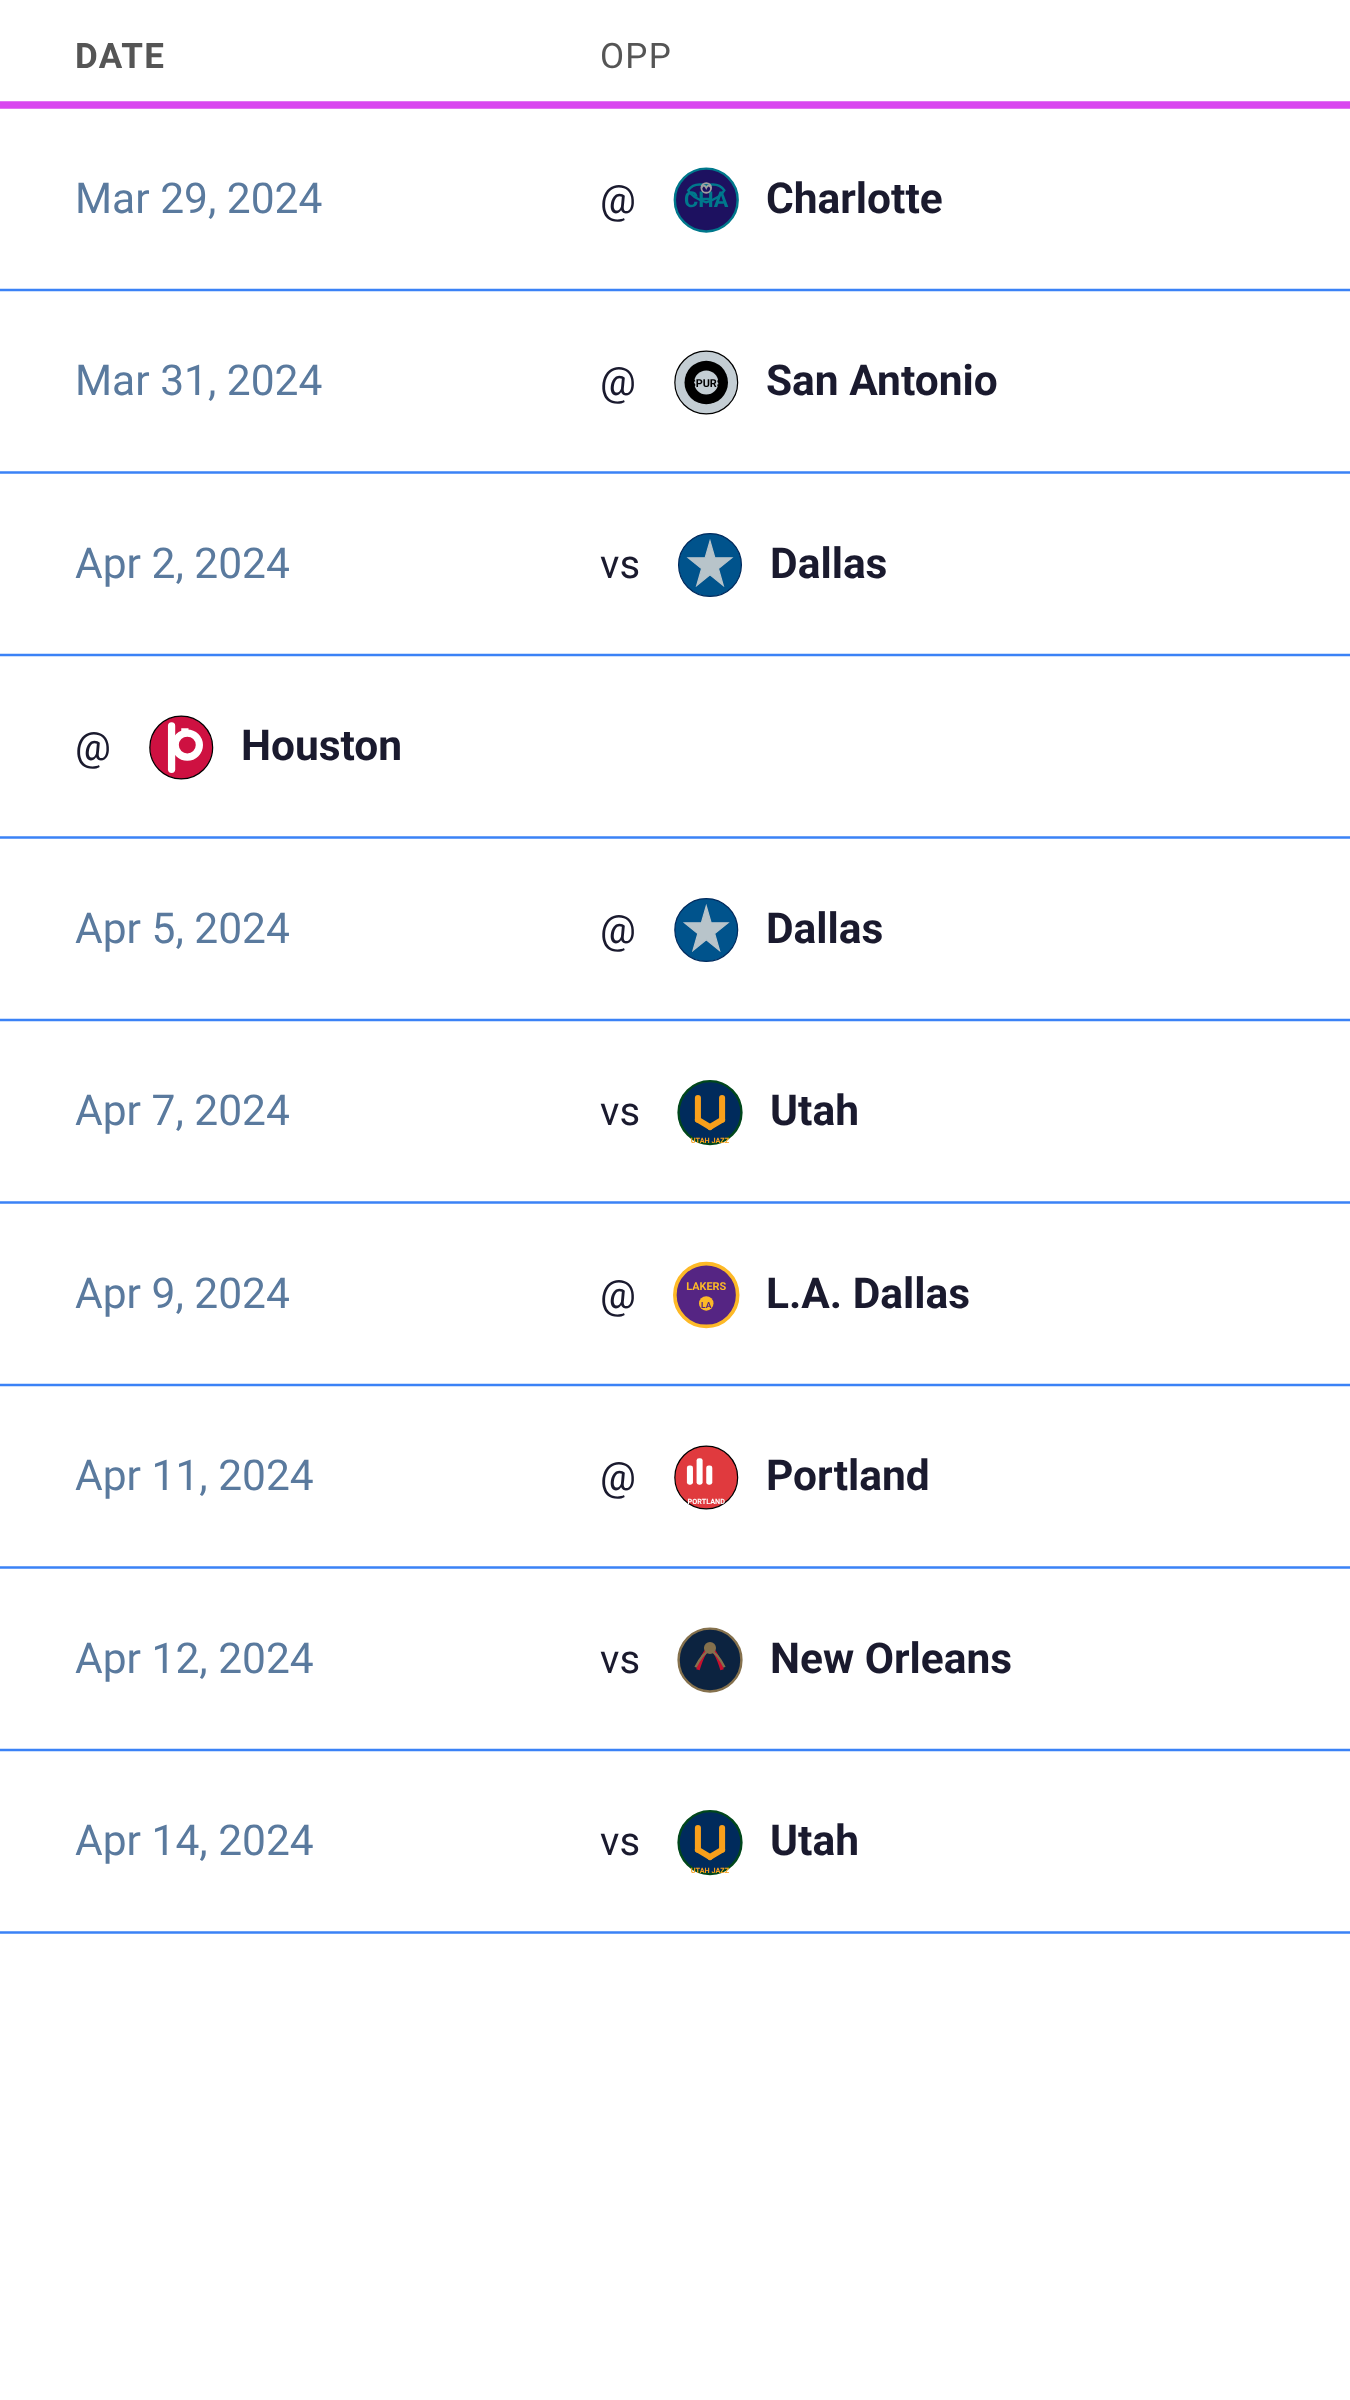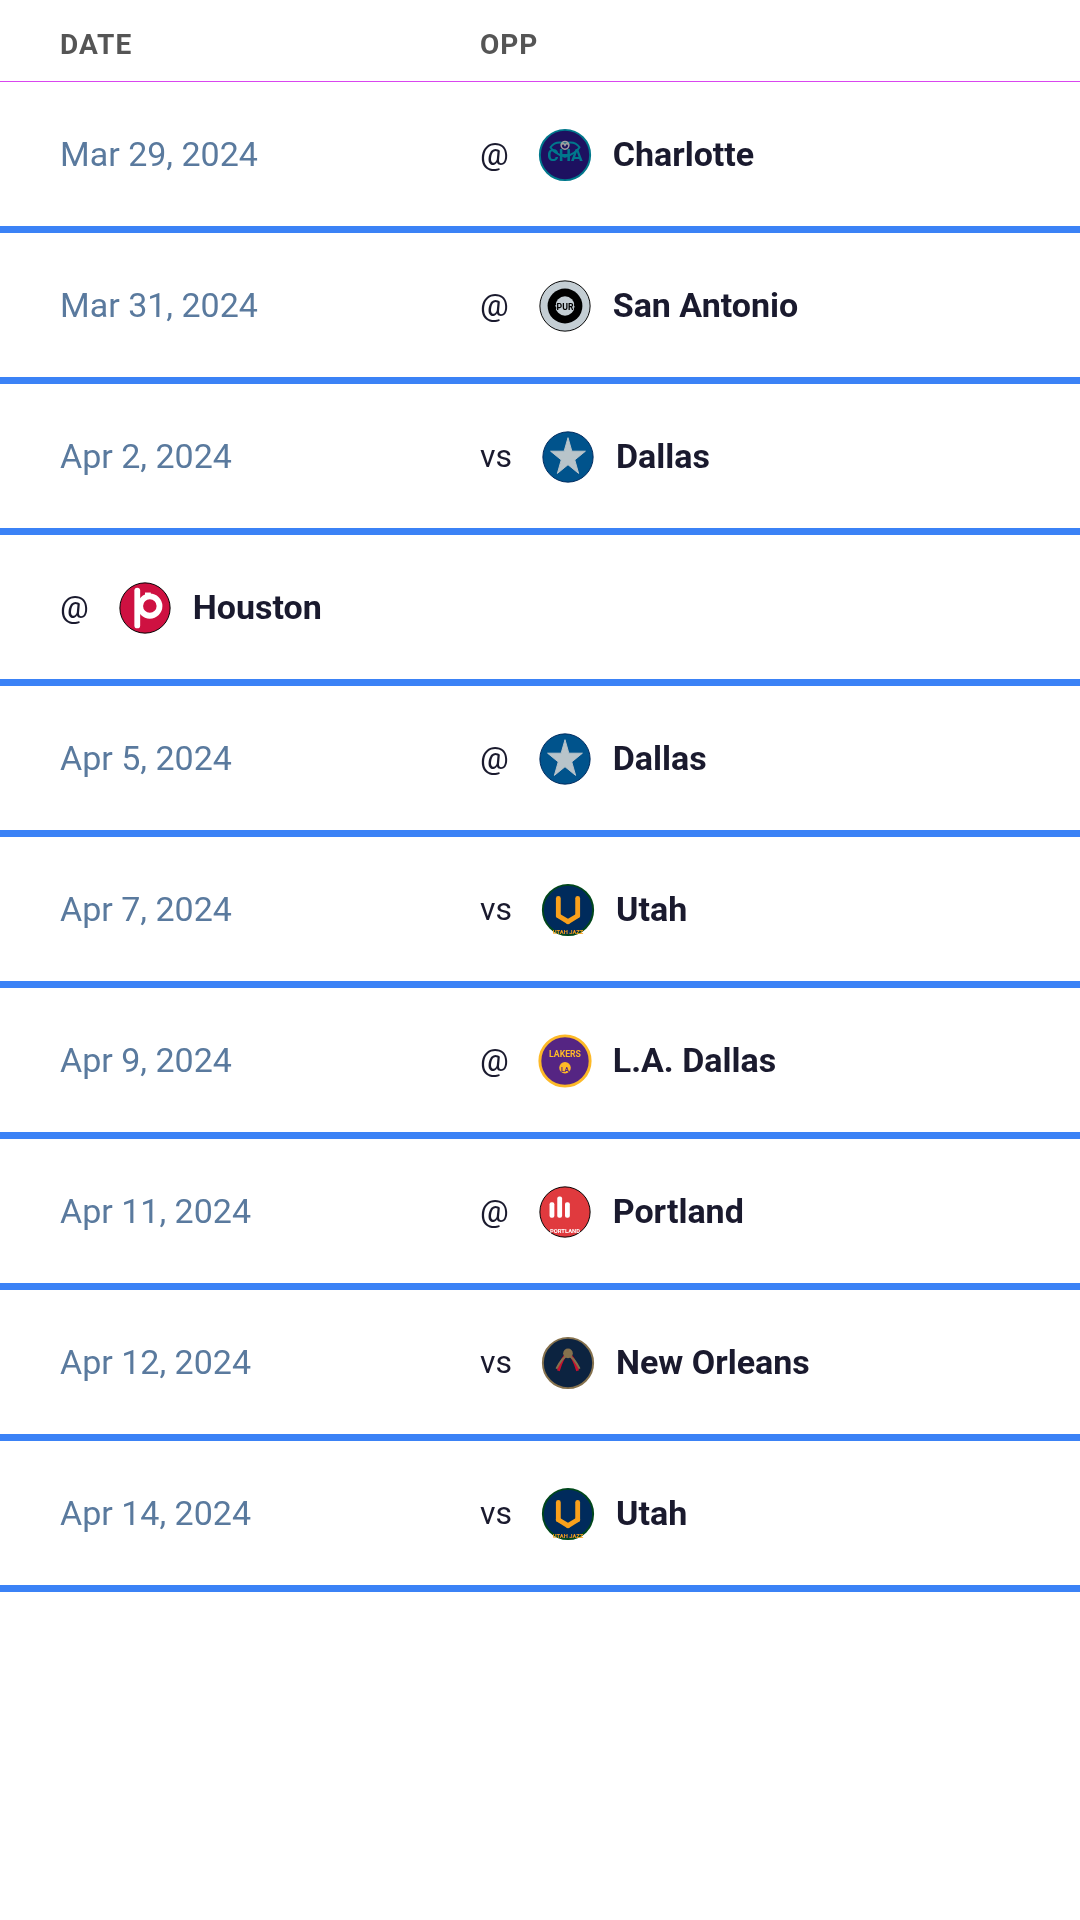--- a/index.html
+++ b/index.html
@@ -17,45 +17,45 @@
     }
 
     .schedule-table {
       width: 100%;
     }
 
     .schedule-header {
       display: flex;
       align-items: center;
       padding: 28px 60px 20px 60px;
-      border-bottom: 1px solid #d946ef;
+      border-bottom: 6px solid #d946ef;
     }
 
     .header-date {
       font-size: 28px;
       font-weight: 700;
       color: #555;
       text-transform: uppercase;
       letter-spacing: 1px;
       width: 420px;
     }
 
     .header-opp {
       font-size: 28px;
-      font-weight: 700;
+      font-weight: 400;
       color: #555;
       text-transform: uppercase;
       letter-spacing: 1px;
     }
 
     .schedule-row {
       display: flex;
       align-items: center;
       padding: 42px 60px;
-      border-bottom: 7px solid #3b82f6;
+      border-bottom: 2px solid #3b82f6;
     }
 
     .row-date {
       font-size: 34px;
       color: #5a7a9e;
       width: 420px;
       font-weight: 400;
     }
 
     .row-opp {

